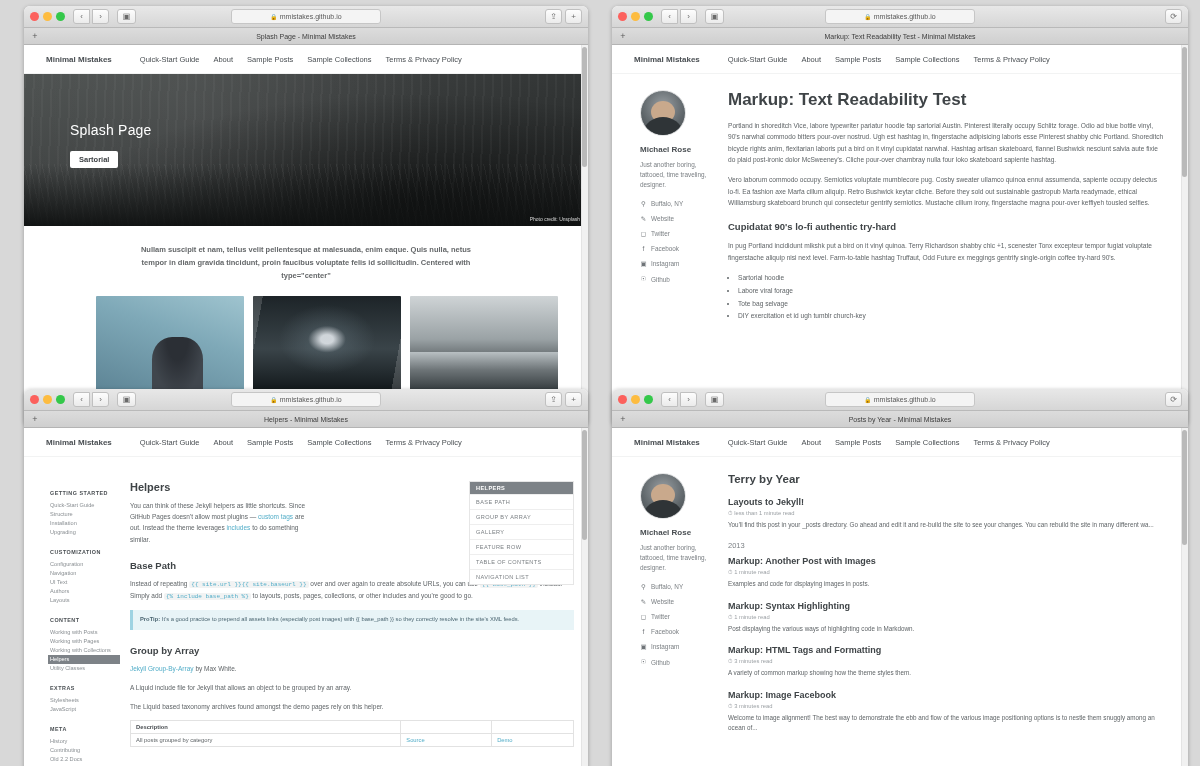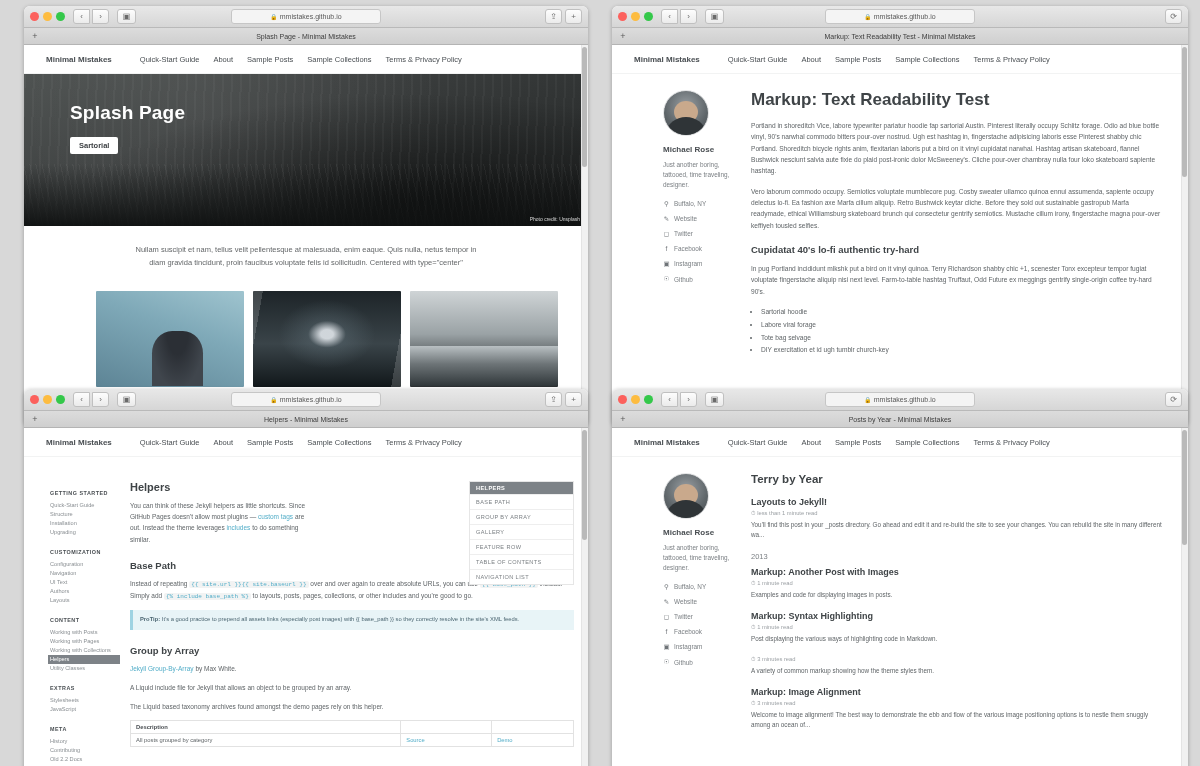--- a/index.html
+++ b/index.html
@@ -143,38 +143,38 @@
     position: absolute; left: 0; right: 0; bottom: 0; height: 62px;
     background:
       linear-gradient(to top, rgba(14,16,16,.92), rgba(20,22,22,0)),
       repeating-linear-gradient(78deg, rgba(255,255,255,.05) 0 1px, transparent 1px 6px);
   }
   .splash-inner {
     position: relative; z-index: 2;
     padding: 28px 0 0 46px;
     color: #fff;
   }
-  .splash-title { font-size: 19px; font-weight: bold; letter-spacing: .2px; }
+  .splash-title { font-size: 14px; font-weight: normal; letter-spacing: .2px; margin-top: 20px; }
   .splash-sub {
     font-size: 8.2px; line-height: 1.55; margin-top: 8px; max-width: 300px;
     color: #f0f0f0;
   }
   .splash-btn {
     display: inline-block; margin-top: 13px;
     background: #fff; color: #3d4144;
     font-size: 7.5px; font-weight: bold;
     padding: 4px 9px; border-radius: 2px;
   }
   .photo-credit {
     position: absolute; right: 8px; bottom: 4px; z-index: 3;
     font-size: 5px; color: #d9d9d9;
   }
   .intro-text {
     text-align: center; font-size: 7.5px; color: #646769;
-    line-height: 1.7; padding: 18px 110px 21px;
+    line-height: 1.7; padding: 18px 110px 14px; font-weight: bold;
   }
   .feature-row {
     display: flex; gap: 9px; padding: 0 72px;
   }
   .fcell { height: 96px; border-radius: 1px; overflow: hidden; position: relative; }
   .fcell.one { flex: 0 0 148px; background: linear-gradient(200deg,#9fc4cf 0%, #7fa9b8 40%, #5d8495 100%); }
   .fcell.one::after {
     content:""; position:absolute; left:38%; top:42%; width:34%; height:58%;
     background: radial-gradient(ellipse at 50% 0%, #2b2f35 30%, #40464d 75%);
     border-radius: 40% 40% 0 0;
@@ -190,21 +190,21 @@
   .fcell.three::after {
     content:""; position:absolute; left:0; right:0; top:58%; height:42%;
     background: linear-gradient(#b9c0c3, #6d7477 45%, #30373a);
   }
 
   
   .page-body { display: flex; padding: 16px 0 0 0; }
   .author {
     flex: 0 0 108px;
     padding-left: 28px;
-    font-size: 6.4px; color: #7a7f83; line-height: 1.55; margin-left: 23px;
+    font-size: 6.4px; color: #7a7f83; line-height: 1.55;
   }
   .avatar {
     width: 46px; height: 46px; border-radius: 50%;
     background: radial-gradient(circle at 50% 35%, #9aa0a4, #5e6569 60%, #43484b);
     position: relative; overflow: hidden;
     border: 1px solid #e3e4e5;
   }
   .avatar::after {
     content:""; position:absolute; left:50%; top:58%; transform:translateX(-50%);
     width: 38px; height: 30px; border-radius: 50% 50% 0 0;
@@ -428,21 +428,21 @@
                 <span class="gl">☉</span>
                 <span>Github</span>
               </div>
             </div>
           </div>
 
           <div class="content">
             <h1 class="post-title">Markup: Text Readability Test</h1>
             <p class="body">Portland in shoreditch Vice, labore typewriter pariatur hoodie fap sartorial Austin. Pinterest literally occupy Schlitz forage. Odio ad blue bottle vinyl, 90's narwhal commodo bitters pour-over nostrud. Ugh est hashtag in, fingerstache adipisicing laboris esse Pinterest shabby chic Portland. Shoreditch bicycle rights anim, flexitarian laboris put a bird on it vinyl cupidatat narwhal. Hashtag artisan skateboard, flannel Bushwick nesciunt salvia aute fixie do plaid post-ironic dolor McSweeney's. Cliche pour-over chambray nulla four loko skateboard sapiente hashtag.</p>
             <p class="body">Vero laborum commodo occupy. Semiotics voluptate mumblecore pug. Cosby sweater ullamco quinoa ennui assumenda, sapiente occupy delectus lo-fi. Ea fashion axe Marfa cillum aliquip. Retro Bushwick keytar cliche. Before they sold out sustainable gastropub Marfa readymade, ethical Williamsburg skateboard brunch qui consectetur gentrify semiotics. Mustache cillum irony, fingerstache magna pour-over keffiyeh tousled selfies.</p>
-            <h2 class="post-sub">Cupidatat 40's lo-fi authentic try-hard</h2>
+            <h2 class="post-sub">Cupidatat 90's lo-fi authentic try-hard</h2>
             <p class="body">In pug Portland incididunt mlkshk put a bird on it vinyl quinoa. Terry Richardson shabby chic +1, scenester Tonx excepteur tempor fugiat voluptate fingerstache aliquip nisi next level. Farm-to-table hashtag Truffaut, Odd Future ex meggings gentrify single-origin coffee try-hard 90's.</p>
             <ul class="bullets">
               <li>Sartorial hoodie</li>
               <li>Labore viral forage</li>
               <li>Tote bag selvage</li>
               <li>DIY exercitation et id ugh tumblr church-key</li>
             </ul>
           </div>
         </div>
 
@@ -698,29 +698,30 @@
             <div class="entry">
               <div class="t">Markup: Syntax Highlighting</div>
               <div class="meta">
                 <span>⏱</span>
                 <span>1 minute read</span>
               </div>
               <div class="ex">Post displaying the various ways of highlighting code in Markdown.</div>
             </div>
 
             <div class="entry">
+              <div class="t">Markup: HTML Tags and Formatting</div>
               <div class="meta">
                 <span>⏱</span>
                 <span>3 minutes read</span>
               </div>
               <div class="ex">A variety of common markup showing how the theme styles them.</div>
             </div>
 
             <div class="entry">
-              <div class="t">Markup: Image Alignment</div>
+              <div class="t">Markup: Image Facebook</div>
               <div class="meta">
                 <span>⏱</span>
                 <span>3 minutes read</span>
               </div>
               <div class="ex">Welcome to image alignment! The best way to demonstrate the ebb and flow of the various image positioning options is to nestle them snuggly among an ocean of...</div>
             </div>
           </div>
         </div>
 
         <div class="scrollbar">

